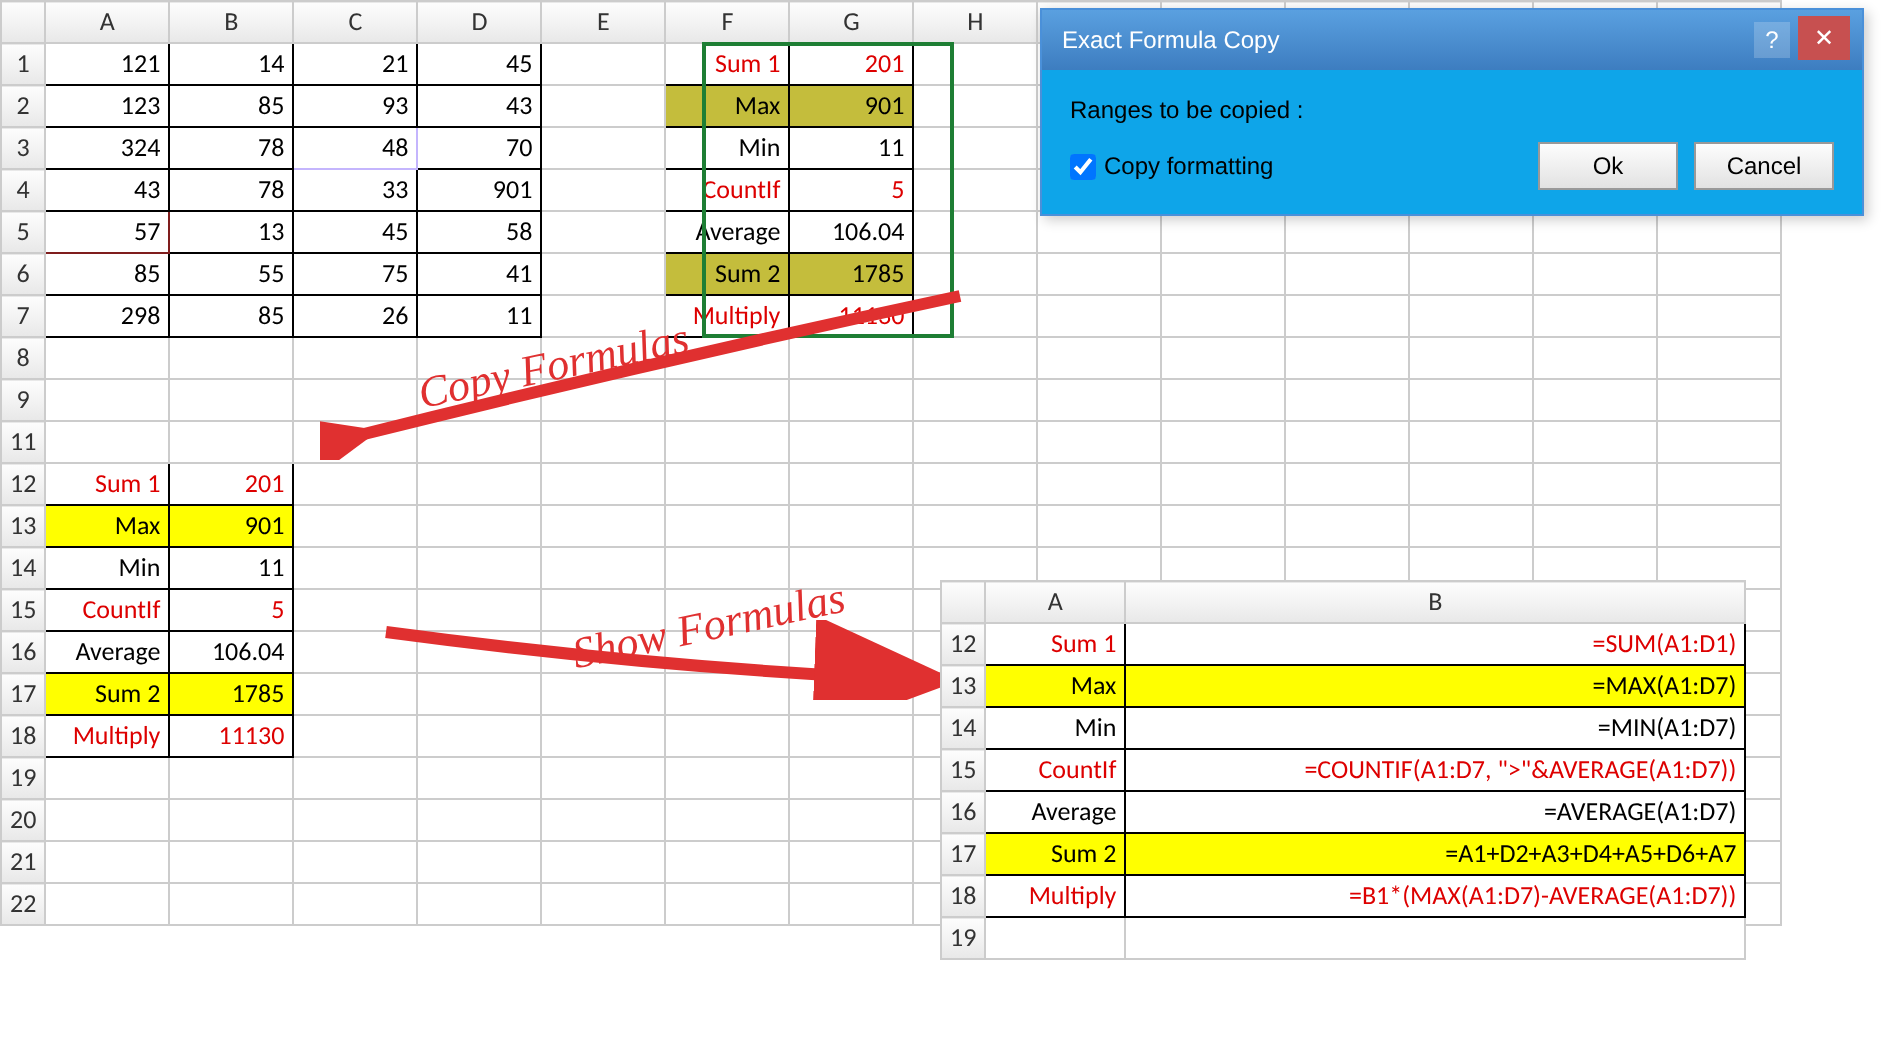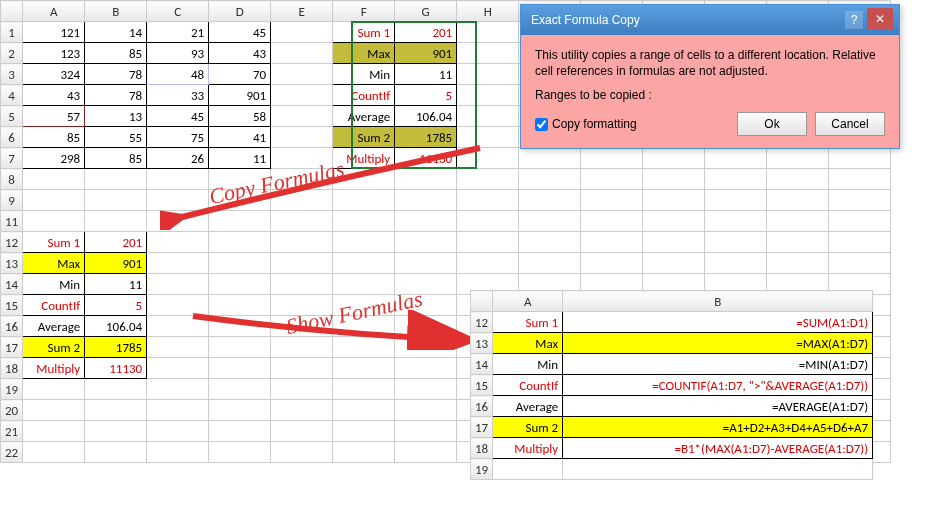--- a/index.html
+++ b/index.html
@@ -7,21 +7,21 @@
 .grid{border-collapse:collapse;position:absolute}
 .grid td,.grid th{border:1px solid #ccc;height:21px;padding:0 4px;background:#fff;text-align:right;min-width:62px;white-space:nowrap}
 .grid th{background:linear-gradient(#fdfdfd,#e8e8e8);text-align:center;font-weight:normal;color:#333}
 .grid th.rh{min-width:22px;width:22px}
 .lbl{text-align:right}
 .red{color:#d00}
 .bold{font-weight:normal}
 .olive{background:#c4bd3c!important}
 .yellow{background:#ffff00!important}
 .selbox{position:absolute;border:2px solid #1e7e34;pointer-events:none}
-.dlg{position:absolute;left:520px;top:4px;width:380px;border:1px solid #4a90d9;background:#fca5a5;box-shadow:2px 2px 6px rgba(0,0,0,.2);font-family:"Segoe UI",Tahoma,sans-serif;font-size:12px}
+.dlg{position:absolute;left:520px;top:4px;width:412px;border:1px solid #4a90d9;background:#0ea5e9;box-shadow:2px 2px 6px rgba(0,0,0,.2);font-family:"Segoe UI",Tahoma,sans-serif;font-size:12px}
 .dlg-title{background:linear-gradient(#5aa0e0,#3d7dc0);color:#fff;height:30px;display:flex;align-items:center;padding-left:10px;position:relative}
 .dlg-title .help{position:absolute;right:36px;top:6px;width:18px;height:18px;background:rgba(255,255,255,.2);text-align:center;line-height:18px;cursor:pointer}
 .dlg-title .close{position:absolute;right:6px;top:3px;width:26px;height:22px;background:#c75050;color:#fff;text-align:center;line-height:22px;cursor:pointer}
 .dlg-body{padding:12px 14px}
 .dlg-body p{margin-bottom:8px;line-height:1.35}
 .rangebox{border:1px solid #aaa;height:22px;display:flex;align-items:center;padding:0 4px;margin:4px 0 10px;background:#fff}
 .rangebox input{border:none;flex:1;font-size:12px;outline:none}
 .rangebox .pick{width:18px;height:16px;border:1px solid #999;background:#fff;position:relative;cursor:pointer}
 .rangebox .pick::after{content:"";position:absolute;left:2px;top:2px;width:10px;height:6px;border:1px solid #c00}
 .dlg-foot{display:flex;align-items:center;gap:8px}
@@ -417,21 +417,20 @@
   </table>
 <div class="selbox" style="left:351px;top:21px;width:126px;height:148px"></div>
 
 <div class="dlg">
   <div class="dlg-title">
     <span>Exact Formula Copy</span>
     <span class="help">?</span>
     <span class="close">✕</span>
   </div>
   <div class="dlg-body">
-    <p>This utility copies a range of cells to a different location. Relative cell references in formulas are not adjusted.</p>
     <p>Ranges to be copied :</p>
     <div class="dlg-foot">
       <label>
         <input type="checkbox" checked="" style="">
         <span>Copy formatting</span>
       </label>
       <button class="btn">Ok</button>
       <button class="btn">Cancel</button>
     </div>
   </div>

